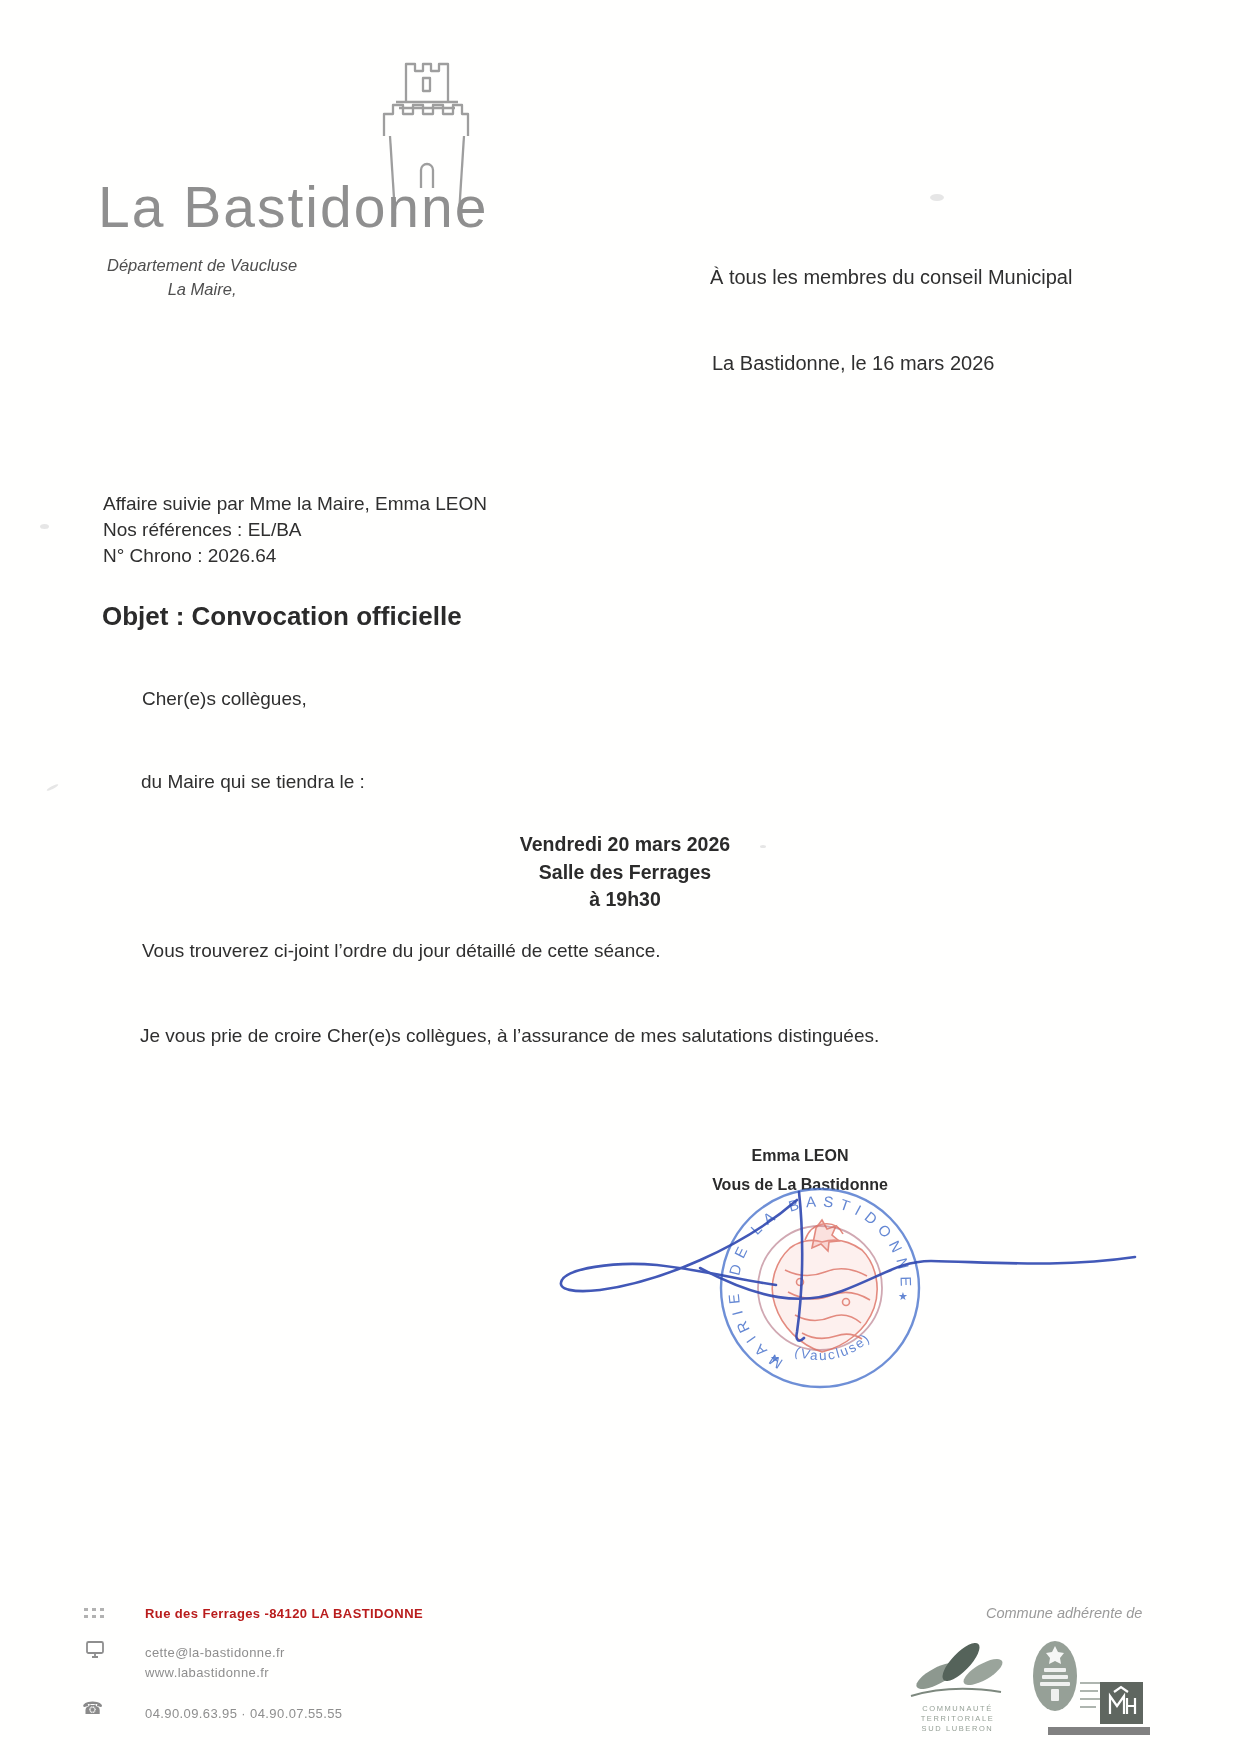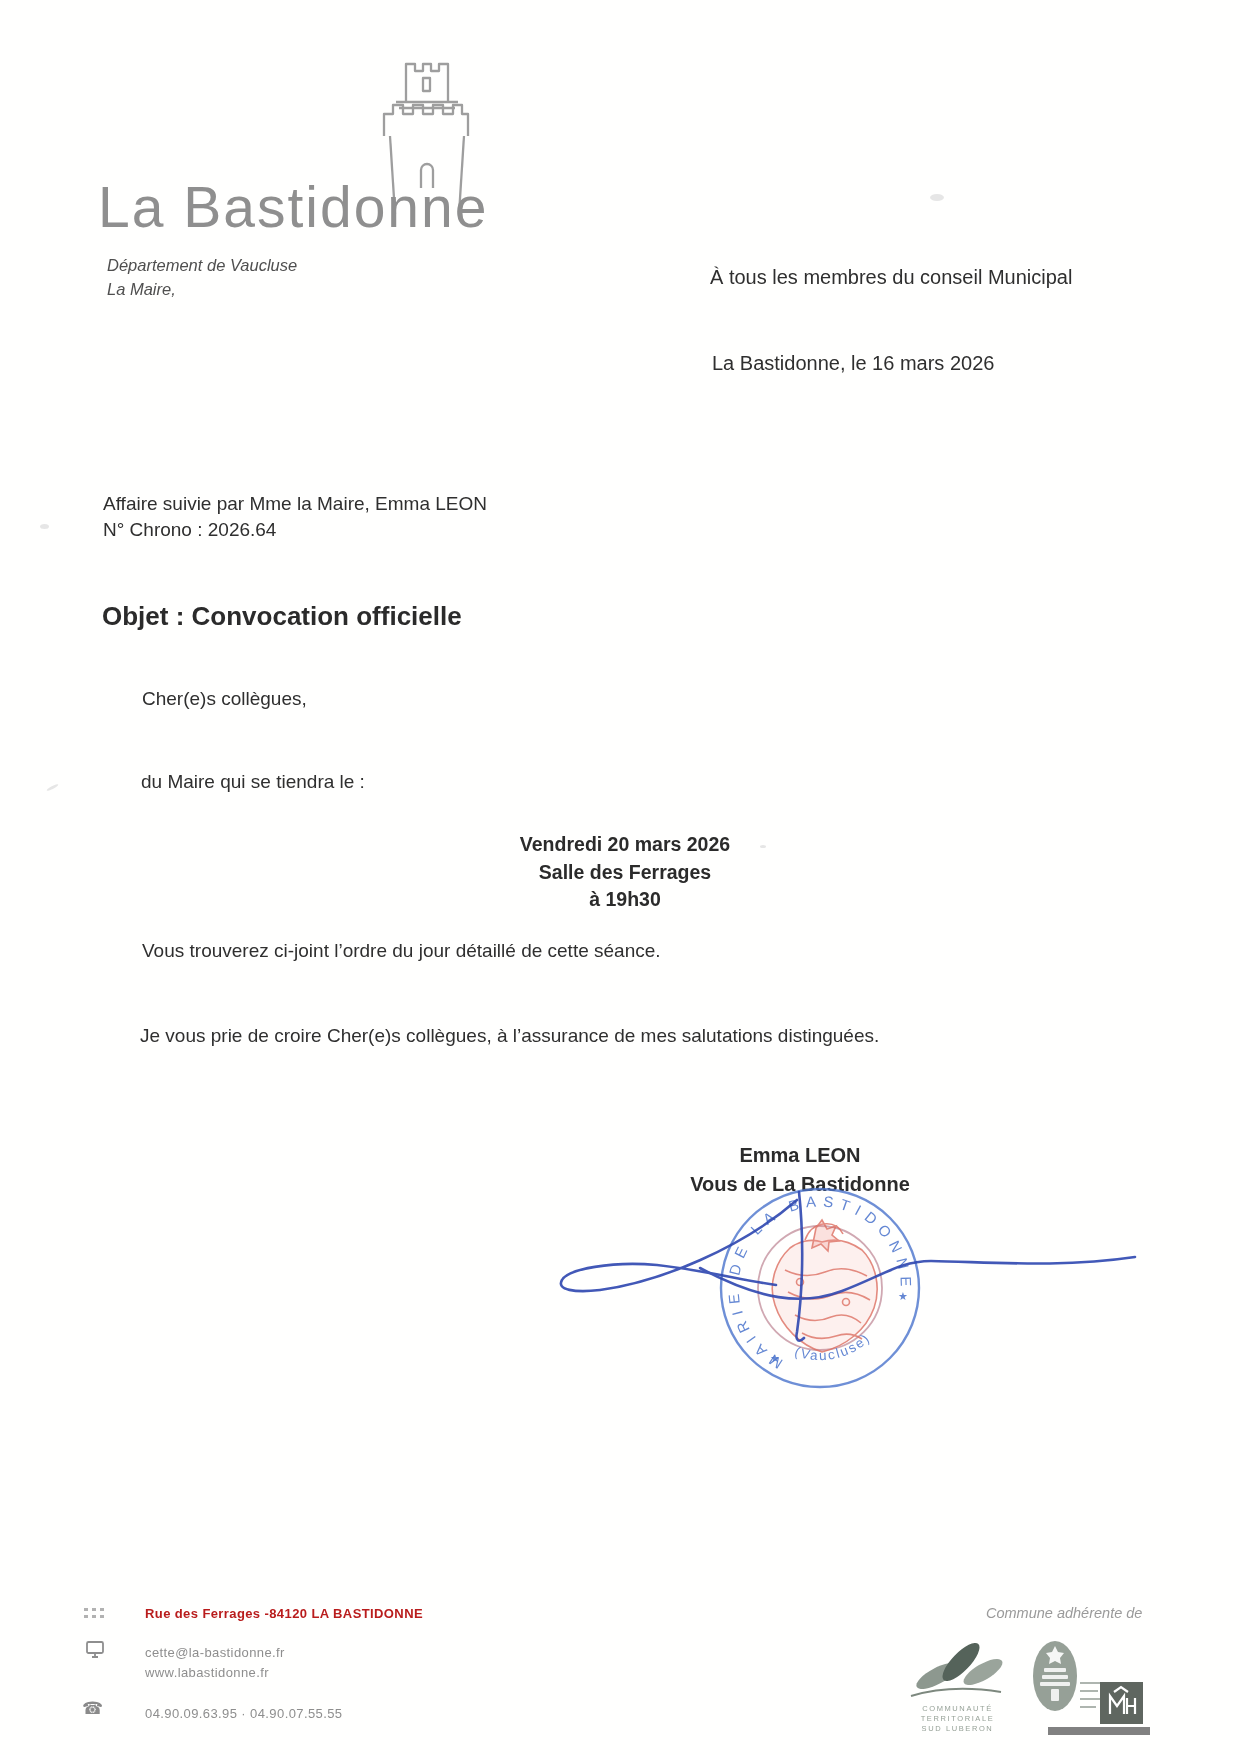--- a/index.html
+++ b/index.html
@@ -7,21 +7,21 @@
         font-family:"Liberation Sans",sans-serif;color:#2f2f2f;overflow:hidden;}
   .abs{position:absolute;}
   .ctr{text-align:center;}
   .logo-text{font-size:57px;color:#8f8f8f;letter-spacing:2px;white-space:nowrap;}
   .dept{font-size:16.5px;color:#4f4f4f;line-height:24px;font-style:italic;}
   .line20{font-size:20px;white-space:nowrap;}
   .refs{font-size:19px;line-height:26px;}
   .subject{font-size:26px;font-weight:bold;color:#2b2b2b;white-space:nowrap;}
   .body-line{font-size:19px;white-space:nowrap;}
   .meeting{font-size:19.5px;font-weight:bold;line-height:27.5px;color:#2b2b2b;}
-  .signer{font-size:20px;font-weight:bold;line-height:29px;color:#2b2b2b;}
+  .signer{font-size:16px;font-weight:bold;line-height:29px;color:#2b2b2b;}
   .foot{font-size:13px;color:#8e8e8e;letter-spacing:0.4px;white-space:nowrap;}
   .foot-strong{color:#b91c1c;font-weight:bold;}
   .adherente{font-size:14.5px;color:#9a9a9a;font-style:italic;white-space:nowrap;}
   .cotelub-cap{font-size:7.5px;line-height:10px;letter-spacing:1.6px;color:#96a197;
                text-align:center;white-space:nowrap;}
   .tinybar{position:absolute;background:#9aa29b;height:2px;opacity:.8;}
   .artifact{position:absolute;background:#dcdcdc;border-radius:50%;opacity:.7;}
 </style>
 </head>
 <body>
@@ -36,30 +36,31 @@
       <path d="M33 52 H 89"></path>
       <path d="M18 80 V58 h9 v-9 h10 v9 h10 v-9 h10 v9 h10 v-9 h10 v9 h10 v-9 h9 v9 h6 v22"></path>
       <path d="M24 80 L29 158"></path>
       <path d="M98 80 L93 158"></path>
       <path d="M55 132 v-18 a6 6 0 0 1 12 0 v18"></path>
     </g>
   </svg>
 
   <div class="abs logo-text" style="left:98px;top:174px;">La Bastidonne</div>
 
-  <div class="abs dept" style="left:107px;top:253px;">
+  <div class="abs dept" style="left:107px;top:253px;text-align:center;">
     <div>Département de Vaucluse</div>
     <div>La Maire,</div>
   </div>
 
   <div class="abs line20" style="left:710px;top:266px;">À tous les membres du conseil Municipal</div>
   <div class="abs line20" style="left:712px;top:352px;">La Bastidonne, le 16 mars 2026</div>
 
   <div class="abs refs" style="left:103px;top:491px;">
     <div>Affaire suivie par Mme la Maire, Emma LEON</div>
+    <div>Nos références : EL/BA</div>
     <div>N° Chrono : 2026.64</div>
   </div>
 
   <div class="abs subject" style="left:102px;top:601px;">Objet : Convocation officielle</div>
 
   <div class="abs body-line" style="left:142px;top:688px;">Cher(e)s collègues,</div>
 
   <div class="abs body-line" style="left:141px;top:771px;">du Maire qui se tiendra le :</div>
 
   <div class="abs meeting ctr" style="left:345px;top:831px;width:560px;">

